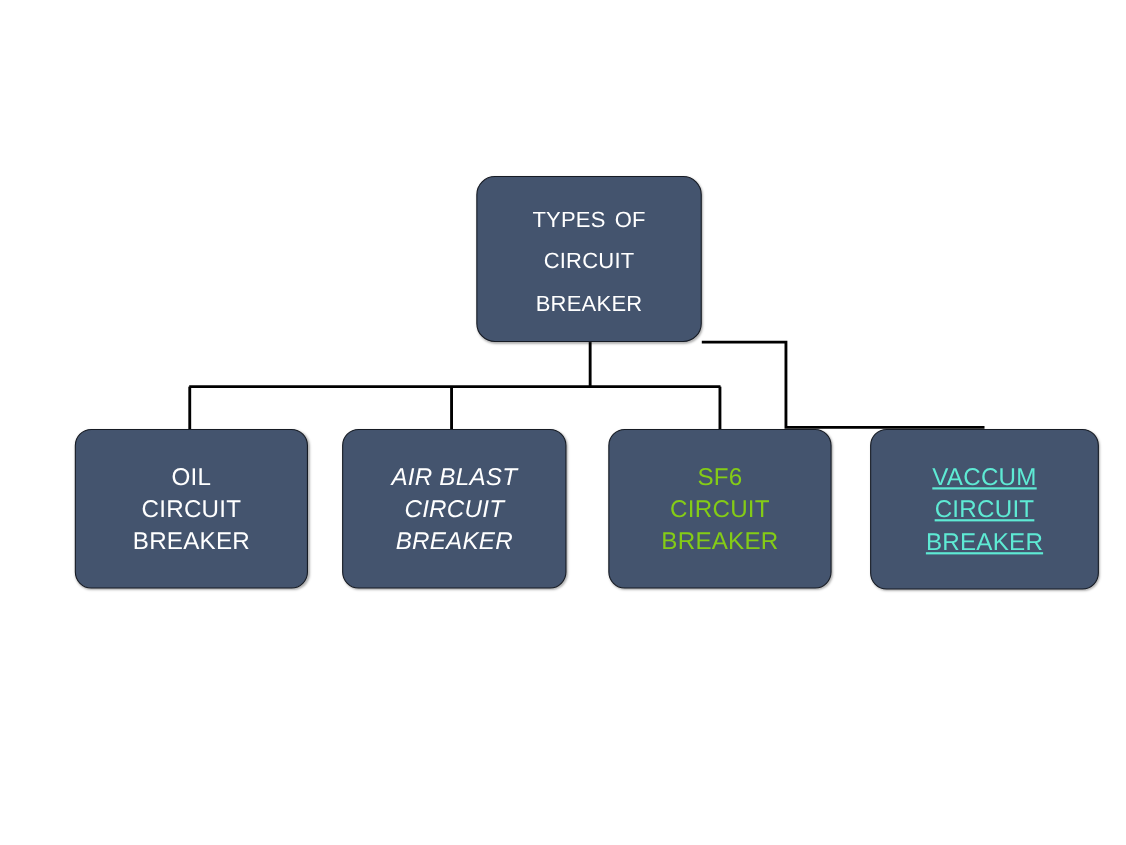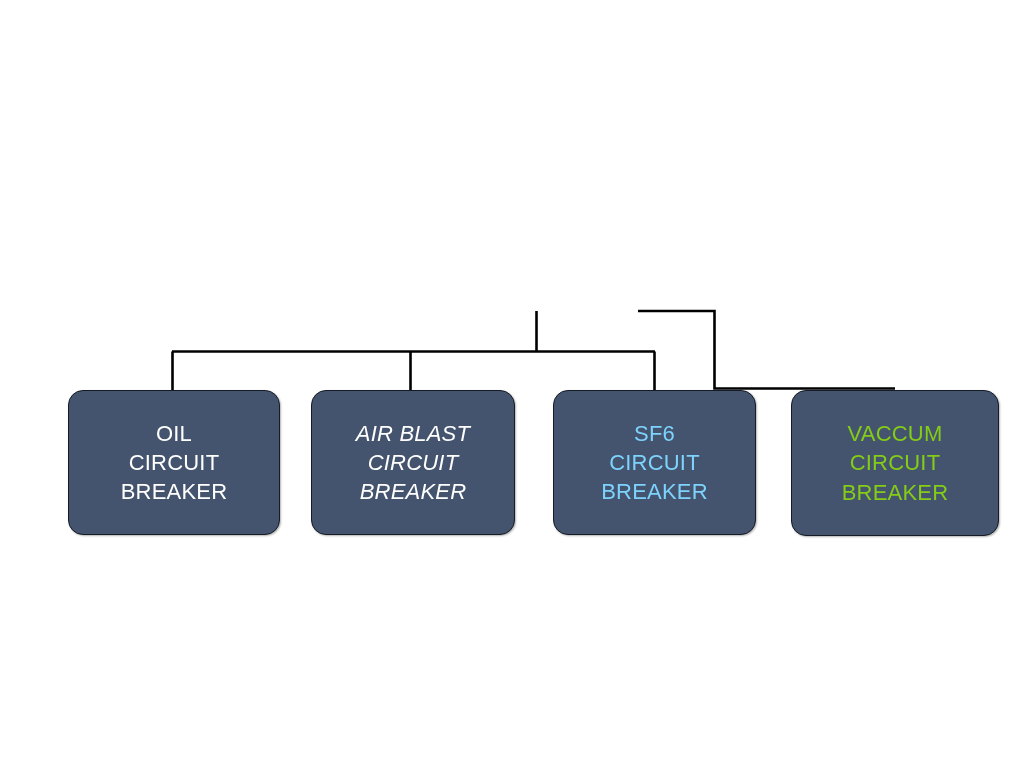--- a/index.html
+++ b/index.html
@@ -117,38 +117,43 @@
       <path d="M 172 351.5 L 655 351.5"></path>
 
       <path d="M 172.5 351.5 L 172.5 391"></path>
       <path d="M 410.5 351.5 L 410.5 391"></path>
       <path d="M 654.5 351.5 L 654.5 391"></path>
 
       <path d="M 638 311 L 714.5 311 L 714.5 388.5 L 895 388.5"></path>
     </g>
   </svg>
 
+  <div class="node root" id="node-root" style="background: rgb(68, 84, 110); border-color: rgb(22, 27, 36); color: rgb(255, 255, 255);">
+    <span class="label">Types Of
+Circuit
+Breaker</span>
+  </div>
 
   <div class="node child" id="node-oil" style="background: rgb(68, 84, 110); border-color: rgb(22, 27, 36); color: rgb(255, 255, 255);">
     <span class="label">OIL
 CIRCUIT
 BREAKER</span>
   </div>
 
   <div class="node child" id="node-air-blast" style="background: rgb(68, 84, 110); border-color: rgb(22, 27, 36); color: rgb(255, 255, 255); font-style: italic;">
     <span class="label">AIR BLAST
 CIRCUIT
 BREAKER</span>
   </div>
 
-  <div class="node child" id="node-sf6" style="background: rgb(68, 84, 110); border-color: rgb(22, 27, 36); color: #7dd3fc;">
+  <div class="node child" id="node-sf6" style="background: rgb(68, 84, 110); border-color: rgb(22, 27, 36); color: #84cc16;">
     <span class="label">SF6
 CIRCUIT
 BREAKER</span>
   </div>
 
-  <div class="node child" id="node-vaccum" style="background: rgb(68, 84, 110); border-color: rgb(22, 27, 36); color: #84cc16;">
+  <div class="node child" id="node-vaccum" style="background: rgb(68, 84, 110); border-color: rgb(22, 27, 36); color: #5eead4; text-decoration: underline;">
     <span class="label">VACCUM
 CIRCUIT
 BREAKER</span>
   </div>
 
 </div>
 
 </body></html>

